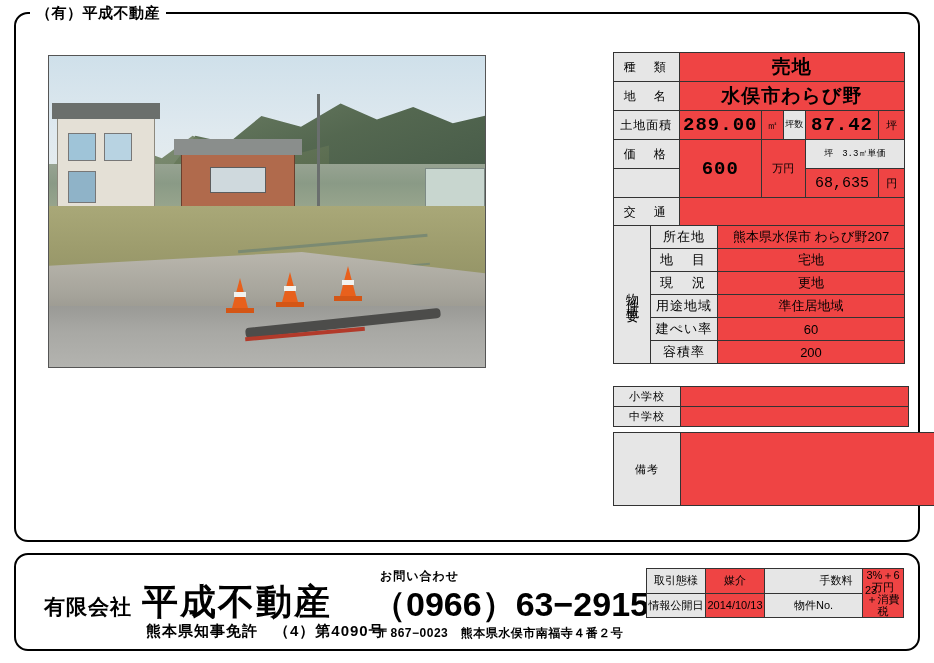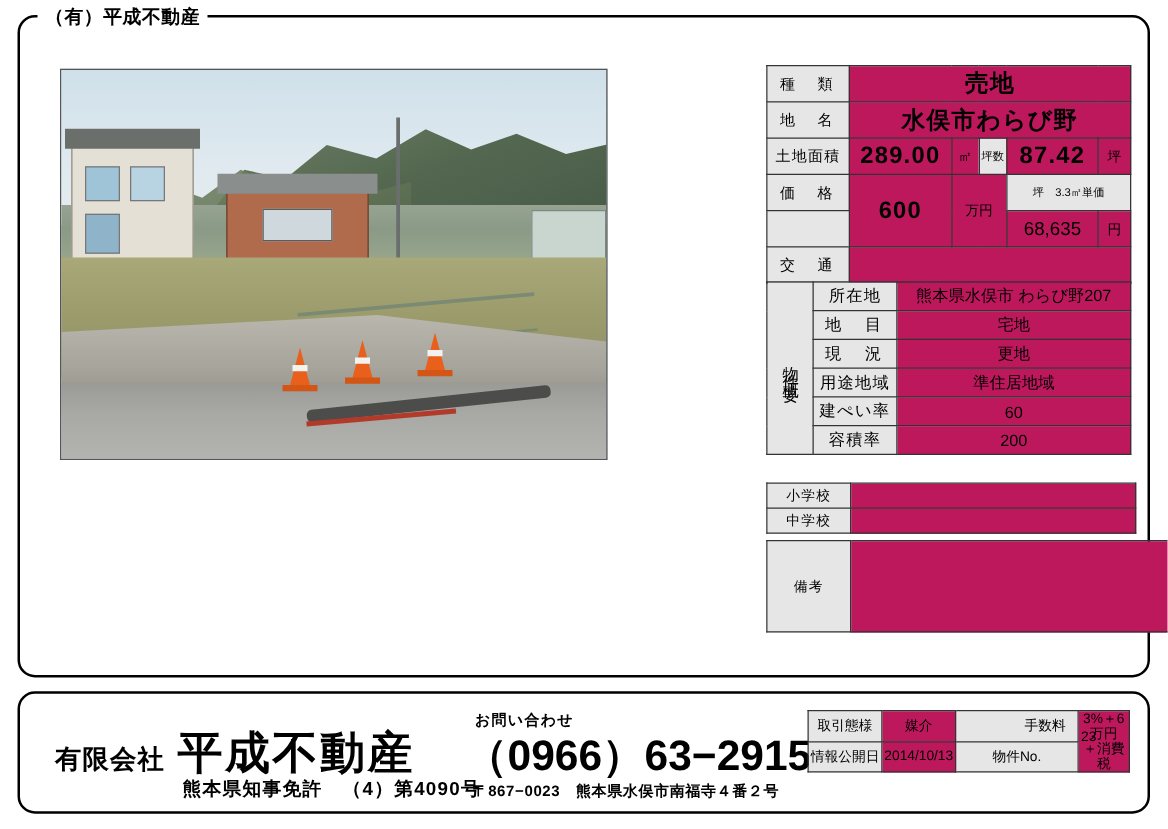--- a/index.html
+++ b/index.html
@@ -156,37 +156,37 @@
   
   table {
     border-collapse: collapse;
     font-size: 13px;
   }
   td {
     border: 1px solid #333;
     padding: 0;
     text-align: center;
     vertical-align: middle;
-    background: #be185d;
+    background: #ef4444;
   }
   .lbl {
     background: #e6e6e6;
     font-size: 12px;
     letter-spacing: 3px;
     white-space: nowrap;
   }
   .lbl-narrow { letter-spacing: 1px; }
 
   .tbl-main {
     position: absolute;
     left: 613px;
     top: 52px;
     width: 292px;
   }
-  .tbl-main td { height: 28px; }
+  .tbl-main td { height: 28px; font-family: Liberation Mono, monospace; }
   .val-big { font-size: 19px; font-weight: bold; letter-spacing: 1px; }
   .unit { font-size: 11px; }
   .mini-lbl { font-size: 9px; line-height: 11px; letter-spacing: 0; background: #e6e6e6; }
 
   .tbl-outline {
     position: absolute;
     left: 613px;
     top: 225px;
     width: 292px;
   }

